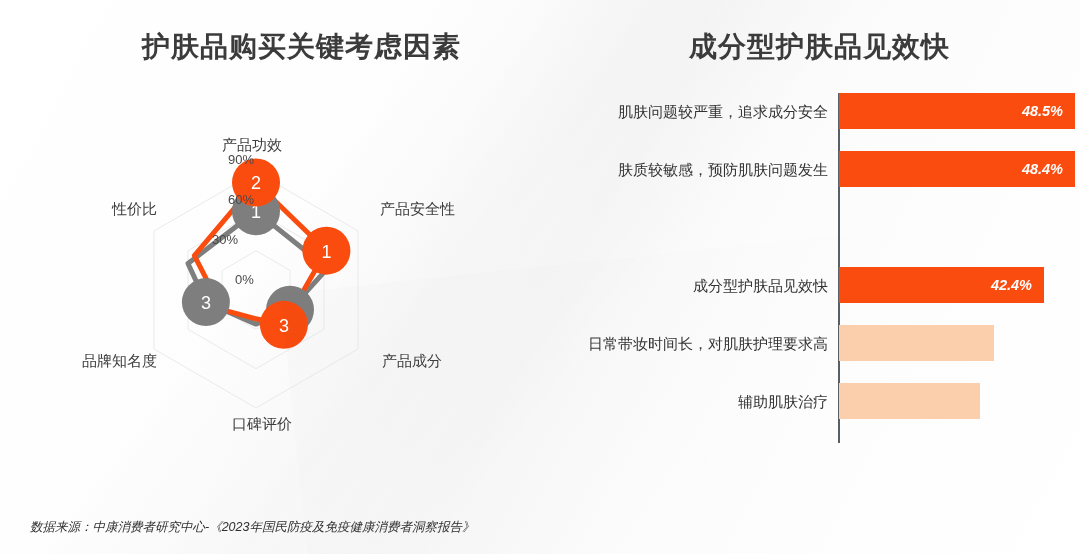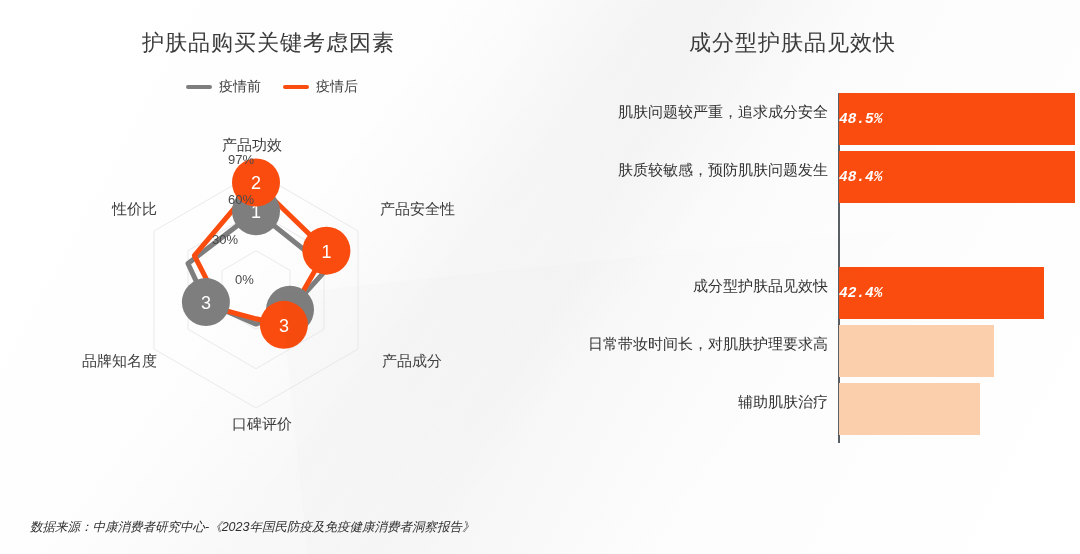--- a/index.html
+++ b/index.html
@@ -28,22 +28,22 @@
     background: linear-gradient(135deg, rgba(0,0,0,0.012) 0%, rgba(0,0,0,0) 60%);
     transform: rotate(-6deg);
     pointer-events: none;
   }
 
   .panel { position: absolute; }
 
   
   .chart-title {
     position: absolute;
-    font-size: 22px;
-    font-weight: normal;
+    font-size: 28px;
+    font-weight: bold;
     color: #3b3b3b;
     letter-spacing: 1px;
     white-space: nowrap;
   }
   #title-left  { left: 142px; top: 28px; }
   #title-right { left: 689px; top: 28px; }
 
   
   #legend {
     position: absolute; left: 186px; top: 78px;
@@ -70,52 +70,42 @@
     background: #5a5f66;
   }
   .bar-row { position: absolute; left: 0; width: 520px; height: 38px; }
   .bar-cat {
     position: absolute; right: 252px; top: 0; height: 38px;
     display: flex; align-items: center; justify-content: flex-end;
     font-size: 15px; color: #333333; white-space: nowrap;
   }
   .bar-track { position: absolute; left: 279px; top: 0; height: 38px; }
   .bar-fill {
-    height: 52px;
-    display: flex; align-items: center; justify-content: flex-start; font-family: Liberation Mono, monospace;
+    height: 36px;
+    display: flex; align-items: center; justify-content: flex-end;
   }
   .bar-value {
     font-size: 14.5px; font-style: italic; font-weight: bold;
     color: #ffffff; padding-right: 12px; white-space: nowrap;
   }
 
   
   #footer {
     position: absolute; left: 30px; top: 519px;
     font-size: 12.5px; font-style: italic; color: #2f2f2f;
     white-space: nowrap;
   }
 </style>
 </head>
 <body>
 
 <div id="slide">
 
   <div class="chart-title" id="title-left">护肤品购买关键考虑因素</div>
 
-  <div id="legend">
-    <div class="legend-item">
-      <span class="legend-swatch" style="background:#7E7E7E"></span>
-      <span class="legend-label">疫情前</span>
-    </div>
-    <div class="legend-item">
-      <span class="legend-swatch" style="background:#F94C0E"></span>
-      <span class="legend-label">疫情后</span>
-    </div>
-  </div>
 
   <div class="panel" id="radar-wrap">
 
     <svg id="radar-svg" width="440" height="320" viewBox="0 0 440 320">
 
       <g fill="none" stroke="#EAEAEA" stroke-width="1">
         <polygon points="196,42 298,101 298,219 196,278 94,219 94,101"></polygon>
         <polygon points="196,81.3 264,120.7 264,199.3 196,238.7 128,199.3 128,120.7"></polygon>
         <polygon points="196,120.7 230,140.3 230,179.7 196,199.3 162,179.7 162,140.7"></polygon>
       </g>
@@ -150,21 +140,21 @@
         <text x="196" y="59.3" text-anchor="middle" font-size="18" fill="#ffffff" font-family="Liberation Sans, sans-serif">2</text>
 
         <circle cx="266.4" cy="120.7" r="24" fill="#F94C0E"></circle>
         <text x="266.4" y="127.5" text-anchor="middle" font-size="18" fill="#ffffff" font-family="Liberation Sans, sans-serif">1</text>
 
         <circle cx="223.9" cy="194.8" r="24" fill="#F94C0E"></circle>
         <text x="223.9" y="201.6" text-anchor="middle" font-size="18" fill="#ffffff" font-family="Liberation Sans, sans-serif">3</text>
       </g>
     </svg>
 
-    <div class="tick-label" style="left:168px; top:22px;">97%</div>
+    <div class="tick-label" style="left:168px; top:22px;">90%</div>
     <div class="tick-label" style="left:168px; top:62px;">60%</div>
     <div class="tick-label" style="left:152px; top:102px;">30%</div>
     <div class="tick-label" style="left:175px; top:142px;">0%</div>
 
     <div class="axis-label" style="left:162px; top:6px;">产品功效</div>
     <div class="axis-label" style="left:320px; top:70px;">产品安全性</div>
     <div class="axis-label" style="left:322px; top:222px;">产品成分</div>
     <div class="axis-label" style="left:172px; top:285px;">口碑评价</div>
     <div class="axis-label" style="left:22px; top:222px;">品牌知名度</div>
     <div class="axis-label" style="left:52px; top:70px;">性价比</div>

